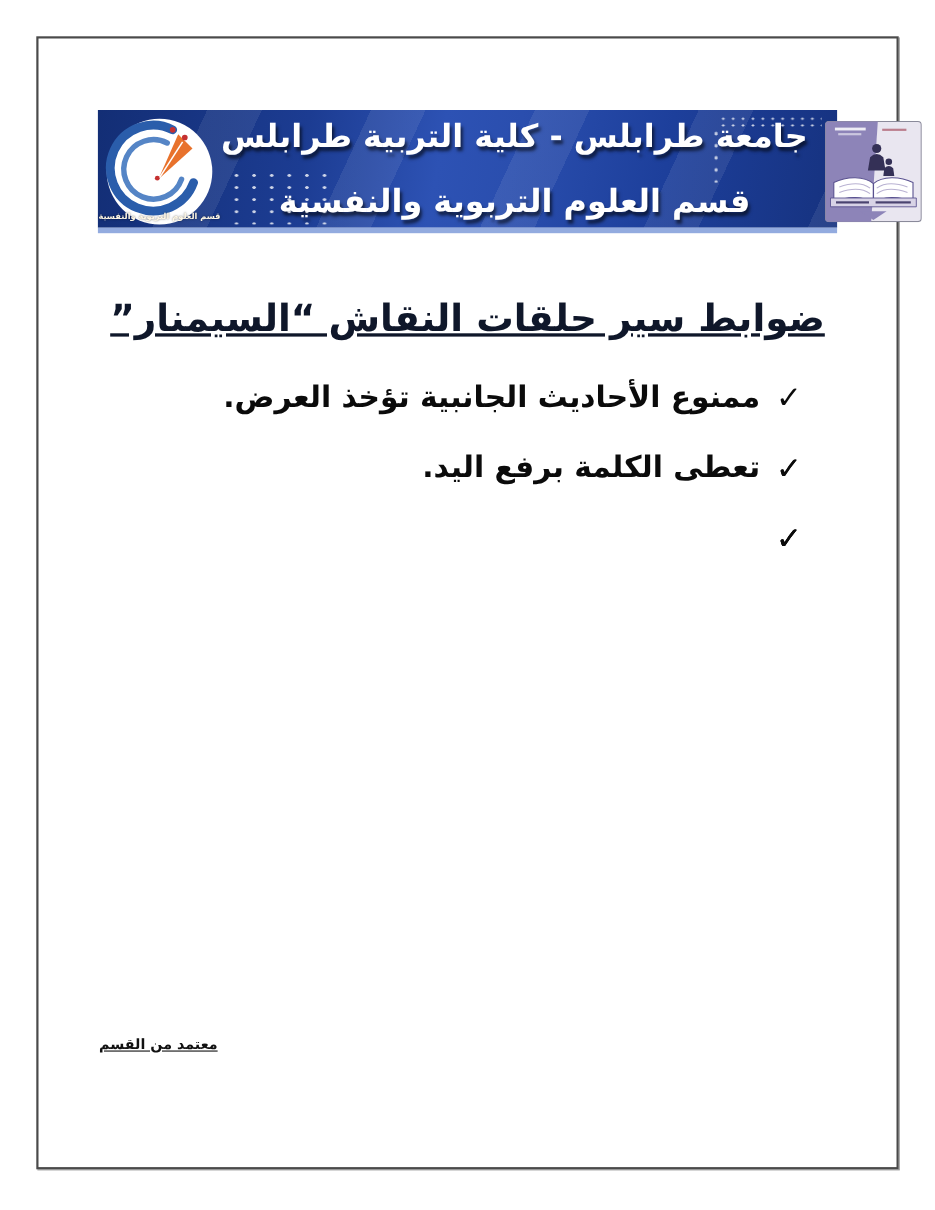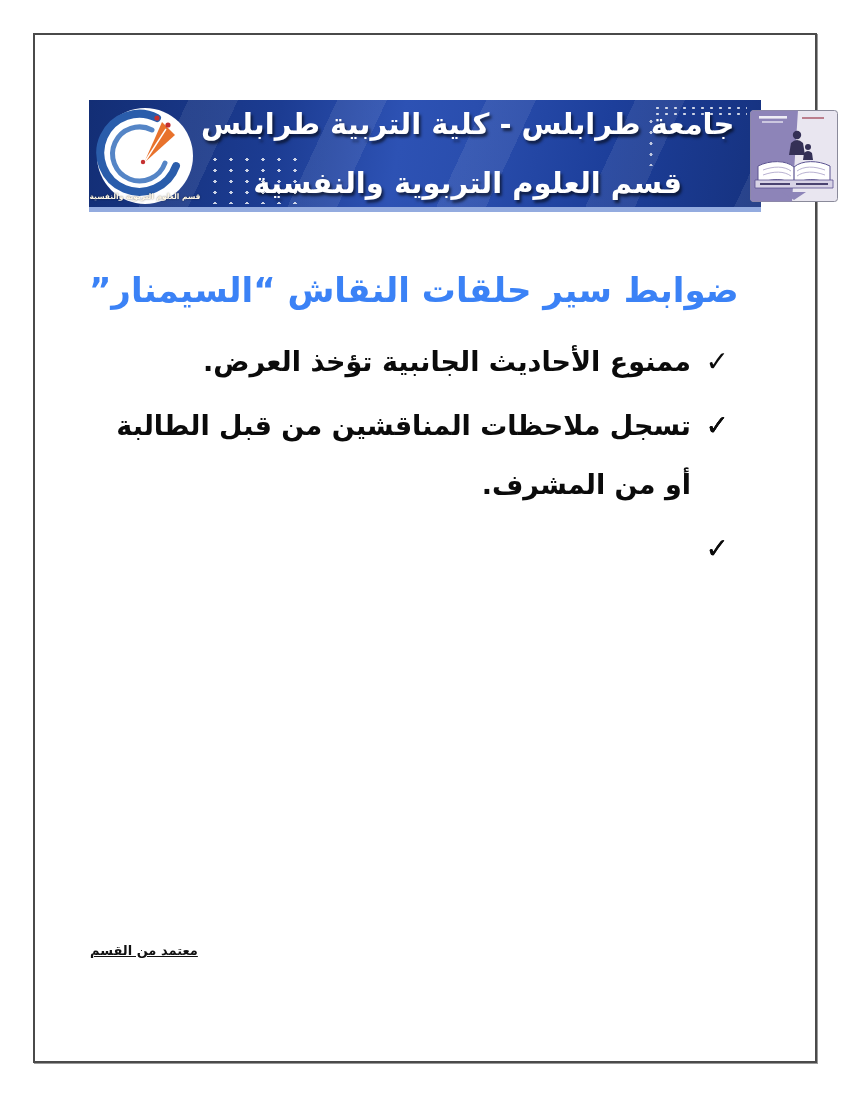--- a/index.html
+++ b/index.html
@@ -61,23 +61,24 @@
     font-size:29px; font-weight:bold; line-height:1.25;
     text-shadow:2px 3px 3px rgba(0,0,0,0.6);
     white-space:nowrap;
   }
   .logo-right { position:relative; width:120px; flex:0 0 auto; }
   .logo-right svg { position:absolute; right:16px; top:10px; }
 
   
   .doc-title {
     margin-top:58px;
-    direction:rtl; text-align:left;
-    font-size:34px; font-weight:bold; color:#3b82f6;
+    direction:rtl; text-align:center;
+    font-size:34px; font-weight:bold; color:#0f172a;
     letter-spacing:0.5px;
+    text-decoration:underline;
   }
 
   
   .rules {
     list-style:none;
     margin:22px 32px 0 20px;
     direction:rtl;
   }
   .rules li {
     position:relative;
@@ -156,24 +157,24 @@
     <ul class="rules" dir="rtl">
       <li>
         <span class="chk">✓</span>
         <span>ممنوع الأحاديث الجانبية تؤخذ العرض.</span>
       </li>
       <li>
         <span class="chk">✓</span>
       </li>
       <li>
         <span class="chk">✓</span>
+        <span>تعطى الكلمة برفع اليد.</span>
       </li>
       <li>
         <span class="chk">✓</span>
-        <span>تسجل ملاحظات المناقشين من قبل الطالبة أو من المشرف.</span>
       </li>
       <li>
         <span class="chk">✓</span>
       </li>
       <li>
         <span class="chk">✓</span>
       </li>
     </ul>
 
     <div class="approval">معتمد من القسم</div>

